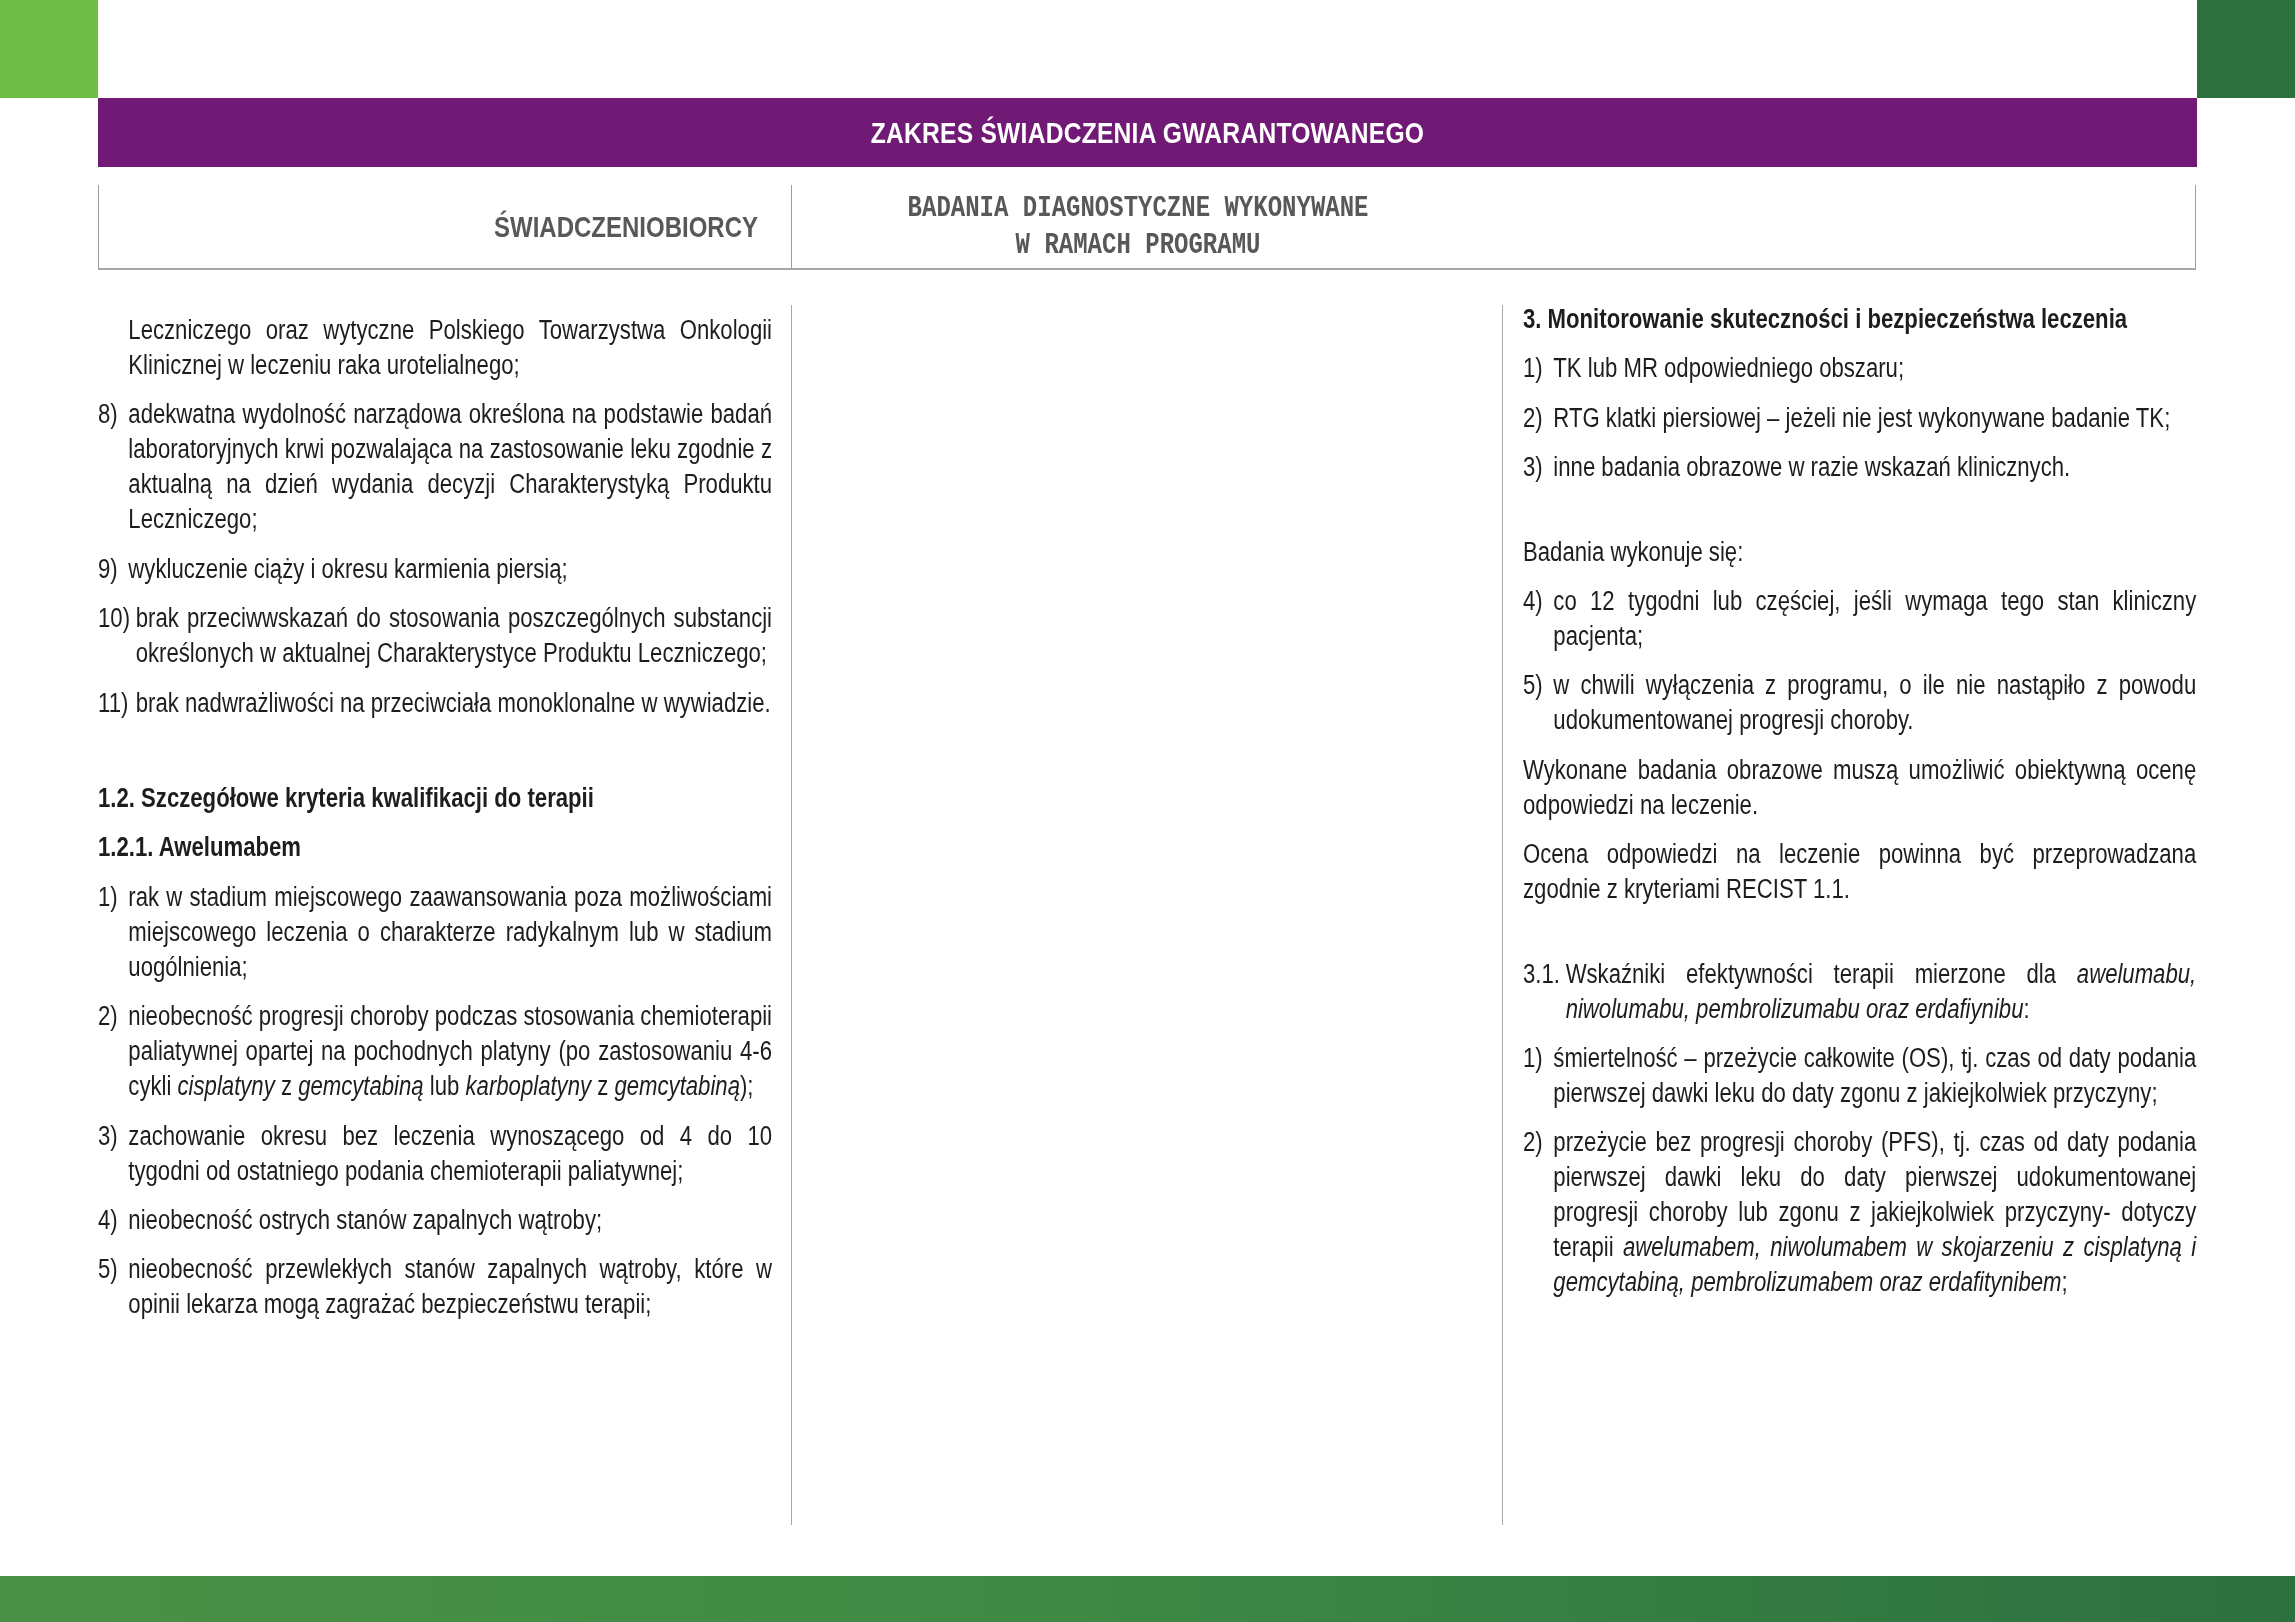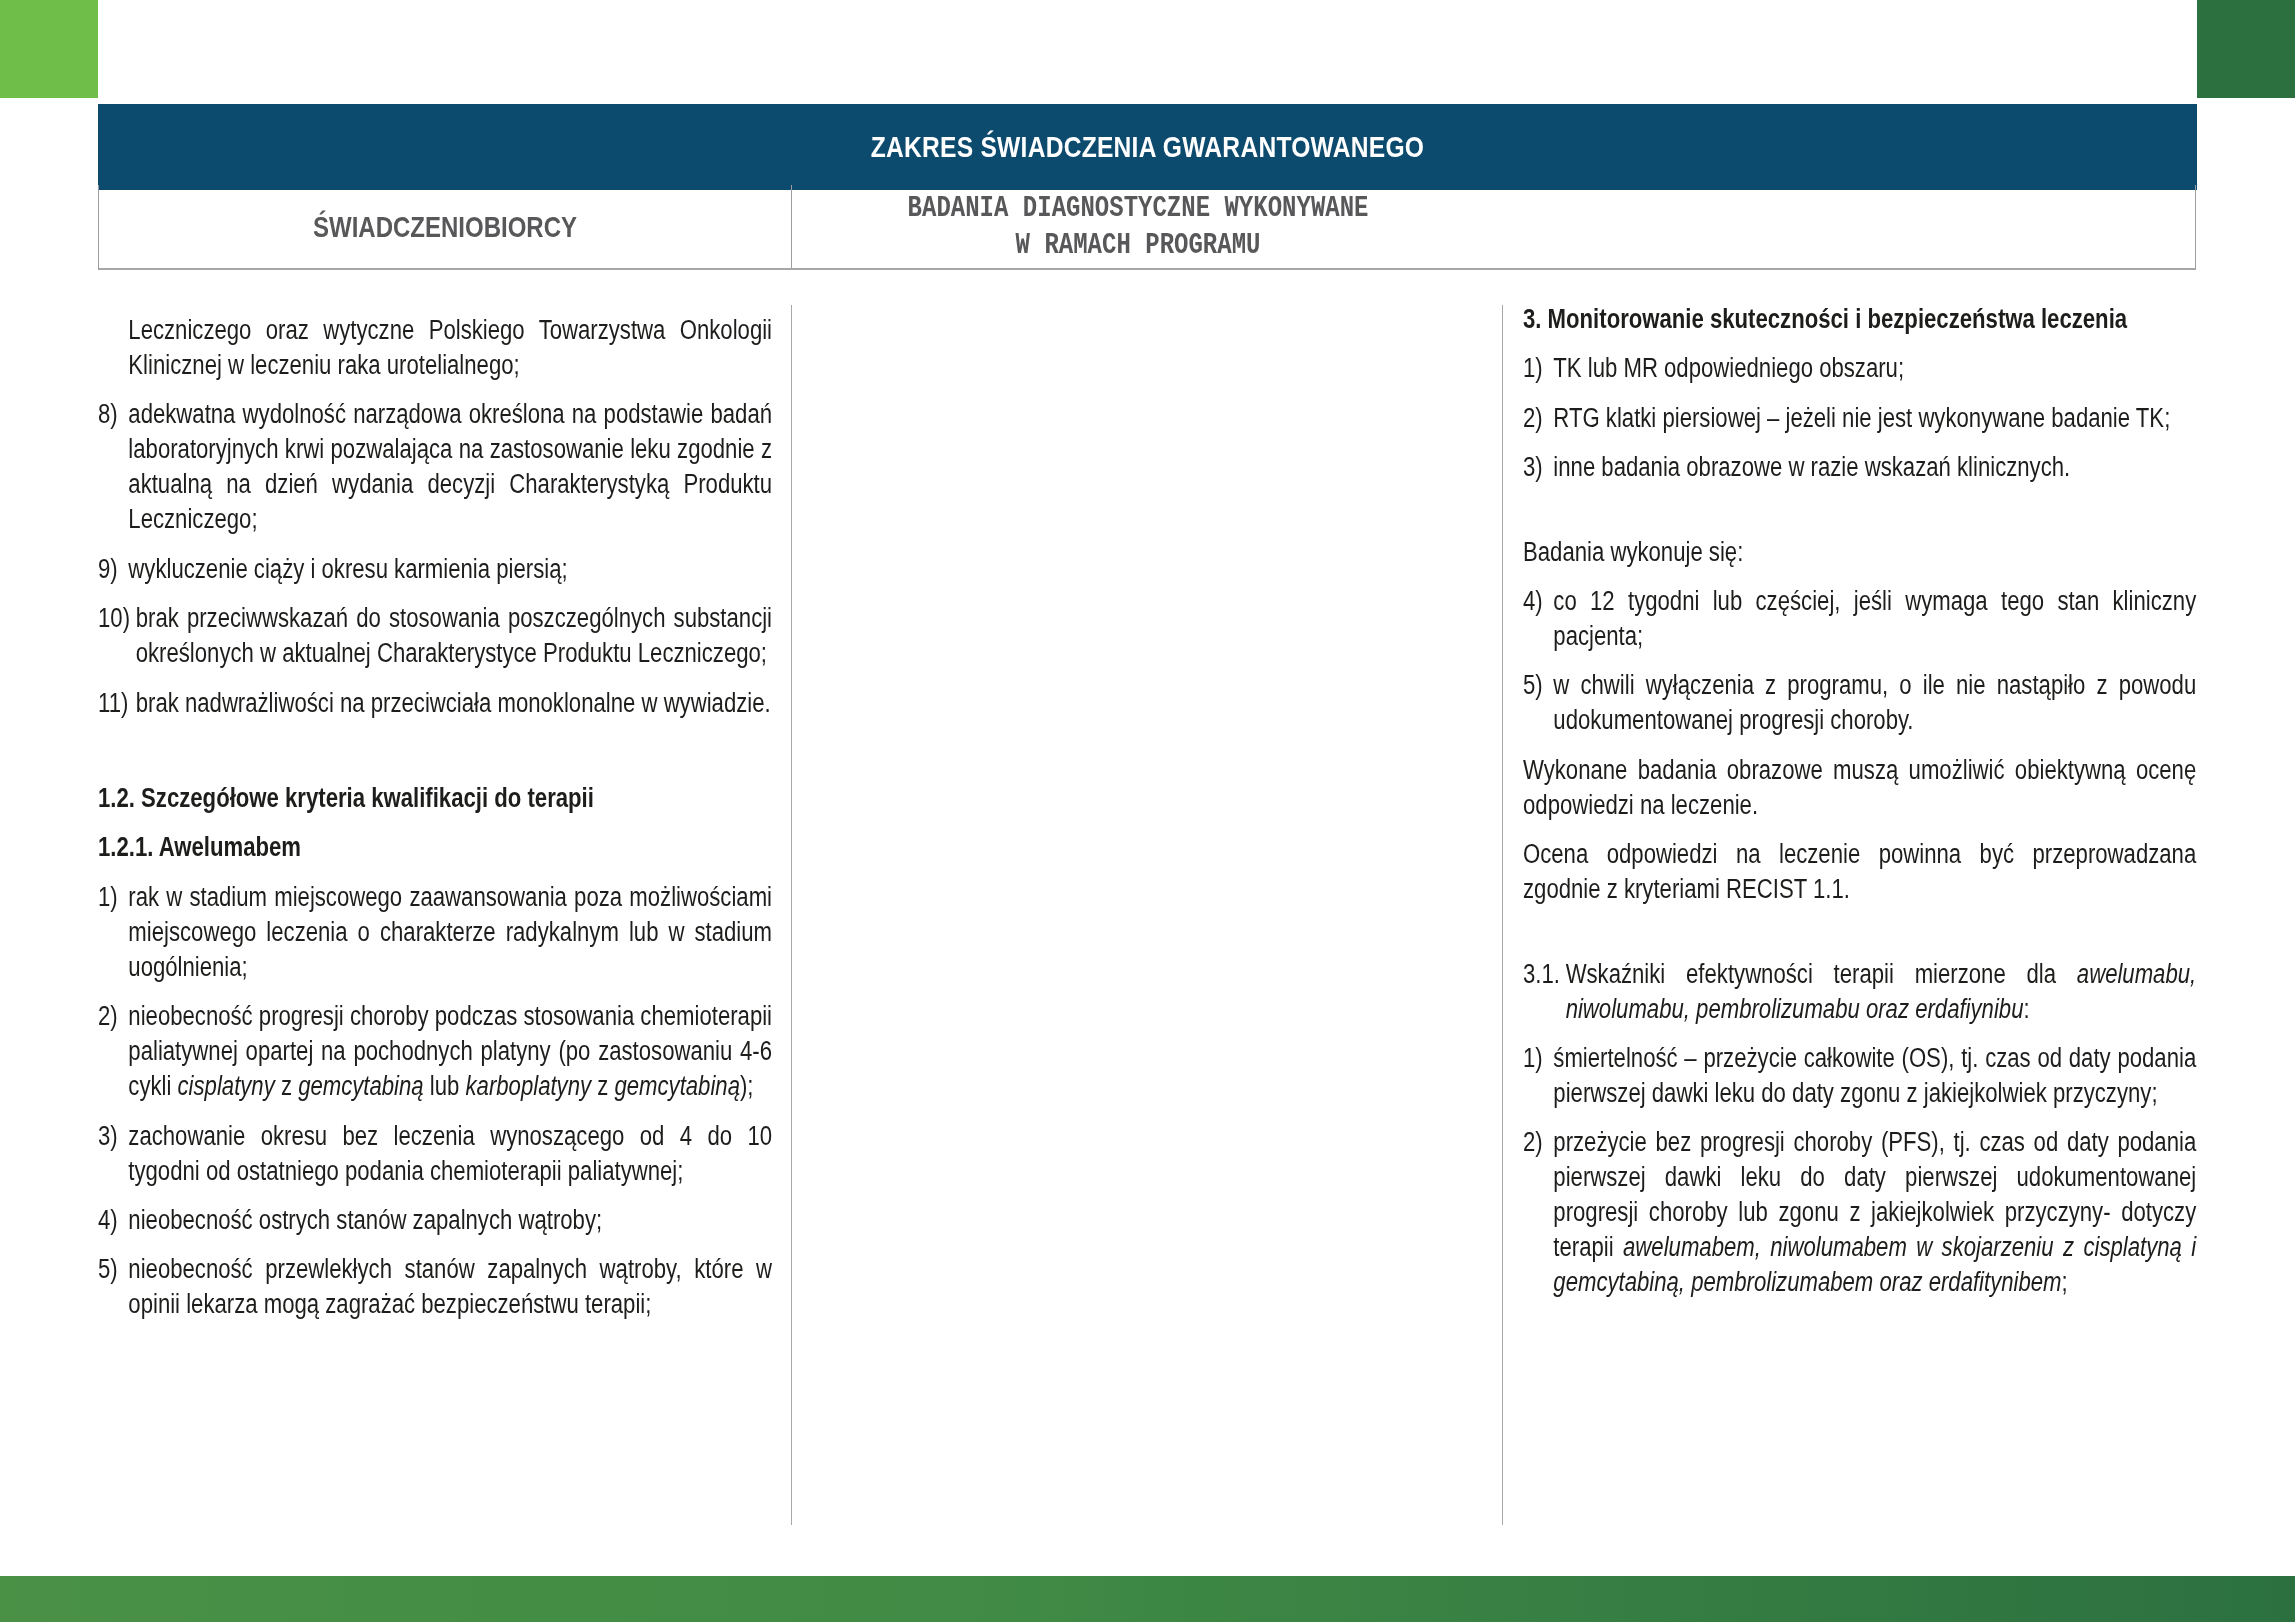--- a/index.html
+++ b/index.html
@@ -3,33 +3,33 @@
 <meta charset="utf-8">
 <style>
   html, body { margin:0; padding:0; }
   body { width:2295px; height:1623px; position:relative; background:#ffffff; overflow:hidden;
          font-family:"Liberation Sans", sans-serif; color:#1d1d1b; }
   .corner-left { position:absolute; left:0; top:0; width:98px; height:98px; background:#6fbe4a; }
   .corner-right { position:absolute; left:2197px; top:0; width:99px; height:98px; background:#2c7040; }
   .bottom-bar { position:absolute; left:0; top:1576px; width:2295px; height:46px;
                 background:linear-gradient(90deg,#4a9146 0%,#3f8a45 45%,#2c7040 100%); }
 
-  .table-title { position:absolute; left:98px; top:104px; width:2099px; height:86px; background:#0c4a6e;
+  .table-title { position:absolute; left:98px; top:98px; width:2099px; height:69px; background:#701a75;
                  display:flex; align-items:center; justify-content:center; }
   .table-title span { color:#ffffff; font-weight:bold; font-size:30px; display:inline-block;
                       transform:scaleX(0.82); white-space:nowrap; letter-spacing:0.3px; }
 
   .col-headers { position:absolute; left:98px; top:185px; width:2096px; height:83px;
                  border-left:1.3px solid #9d9d9f; border-right:1.3px solid #9d9d9f; border-bottom:2px solid #a7a7a9;
                  display:flex; }
   .col-head { display:flex; align-items:center; justify-content:center; text-align:center; box-sizing:border-box; }
   .col-head + .col-head { border-left:1.3px solid #9d9d9f; }
   .col-head span { color:#58585a; font-weight:bold; font-size:30px; line-height:37px; display:inline-block;
                    transform:scaleX(0.8); white-space:nowrap; }
-  .ch1 { width:692px; } .ch2 { width:711px; } .ch3 { width:693px;font-family:Liberation Mono, monospace; }
+  .ch1 { width:692px;justify-content:flex-end; } .ch2 { width:711px; } .ch3 { width:693px;font-family:Liberation Mono, monospace; }
 
   .divider { position:absolute; width:1.3px; background:#a8a8aa; top:305px; height:1220px; }
   .d1 { left:791px; } .d2 { left:1502px; }
 
   .col { position:absolute; transform-origin:0 0; transform:scaleX(0.82); font-size:27px; line-height:35px; }
   .col-left { left:98px; top:313px; width:822px; }
   .col-right { left:1523px; top:302px; width:821px; }
 
   .p { margin:0 0 14.4px 0; text-align:justify; }
   .item { display:flex; margin:0 0 14.4px 0; }

